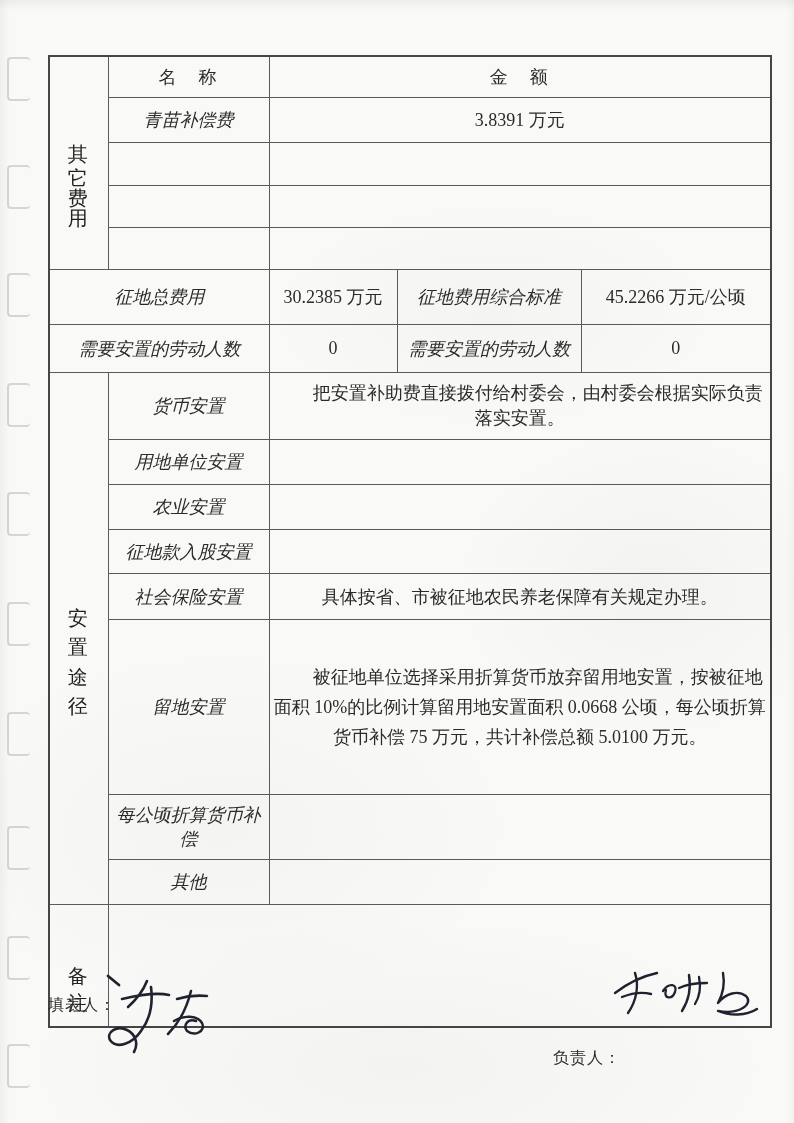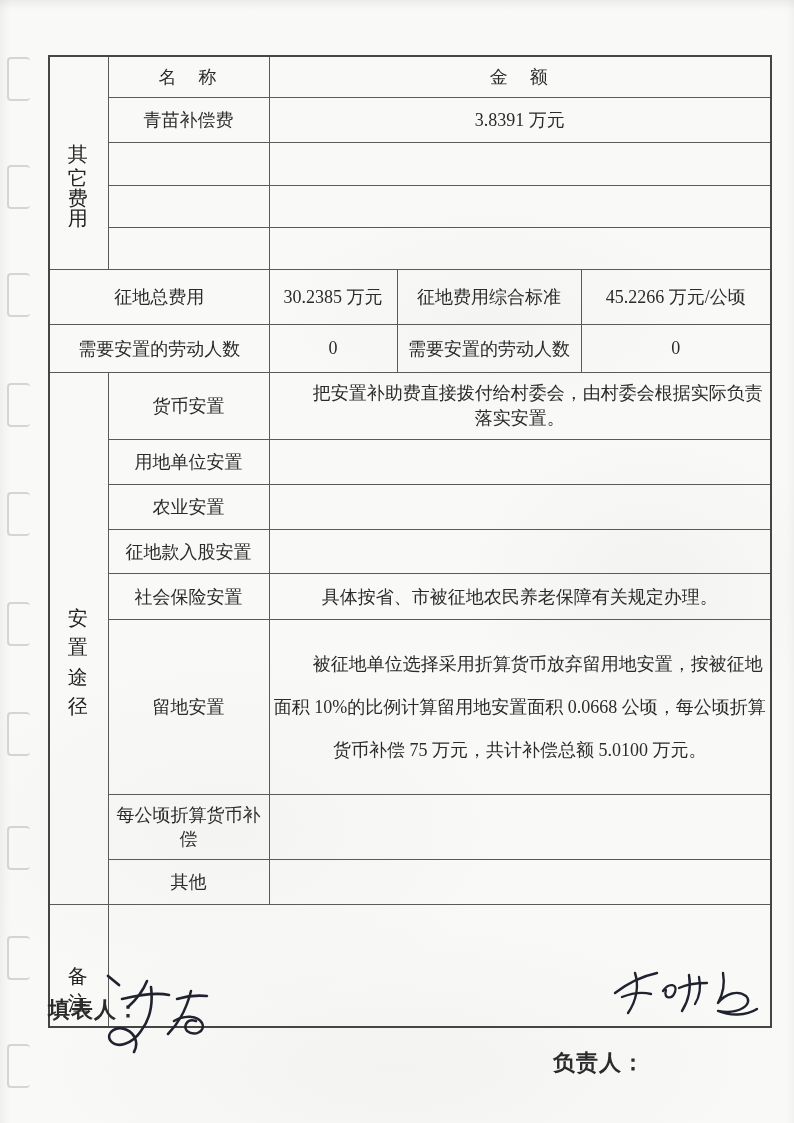--- a/index.html
+++ b/index.html
@@ -50,46 +50,45 @@
   .vtext {
     display:inline-block;
     writing-mode:vertical-rl; text-orientation:upright;
     font-size:20px; color:#222; white-space:nowrap;
   }
   .sp-wide   { letter-spacing:30px; margin-top:30px; }
   .sp-mid    { letter-spacing:22px; margin-top:22px; }
   .sp-narrow { letter-spacing:26px; margin-top:26px; }
   
   td.hdr { font-size:19px; letter-spacing:2px; }
-  td.lbl { font-size:18px; }
+  td.lbl { font-size:18px;font-style:italic; }
   td.val { font-size:18px;margin-left:35px; }
   td.txt-indent {
     text-align:left; vertical-align:middle;
     font-size:16px; line-height:25px;
     padding:3px 9px; text-indent:2em;
     font-family:"Liberation Sans","DejaVu Sans",sans-serif;
     margin-left:42px;
   }
   td.txt-center {
     text-align:center; font-size:16.5px;
     font-family:Liberation Sans, sans-serif;
     margin-top:40px;
   }
   td.txt-big {
     text-align:left; vertical-align:top;
-    font-size:18px; line-height:43px;
+    font-size:18px; line-height:30px;
     padding:8px 12px 0 12px; text-indent:2em;
   }
   td.liudi-lbl { vertical-align:middle; padding-bottom:46px; }
   td.remarks-body { vertical-align:top; text-align:left; padding:8px; }
   
   .sig-label {
-    position:absolute; font-size:22px; color:#2b2b2b; letter-spacing:1px;
+    position:absolute; font-size:16px; color:#2b2b2b; letter-spacing:1px;
     white-space:nowrap;
-    font-weight:bold;
   }
   .sig-svg { position:absolute; pointer-events:none; }
   .sig-svg path {
     fill:none; stroke:#20222f; stroke-linecap:round; stroke-linejoin:round;
   }
 </style>
 </head>
 <body>
 
 <div class="page">

